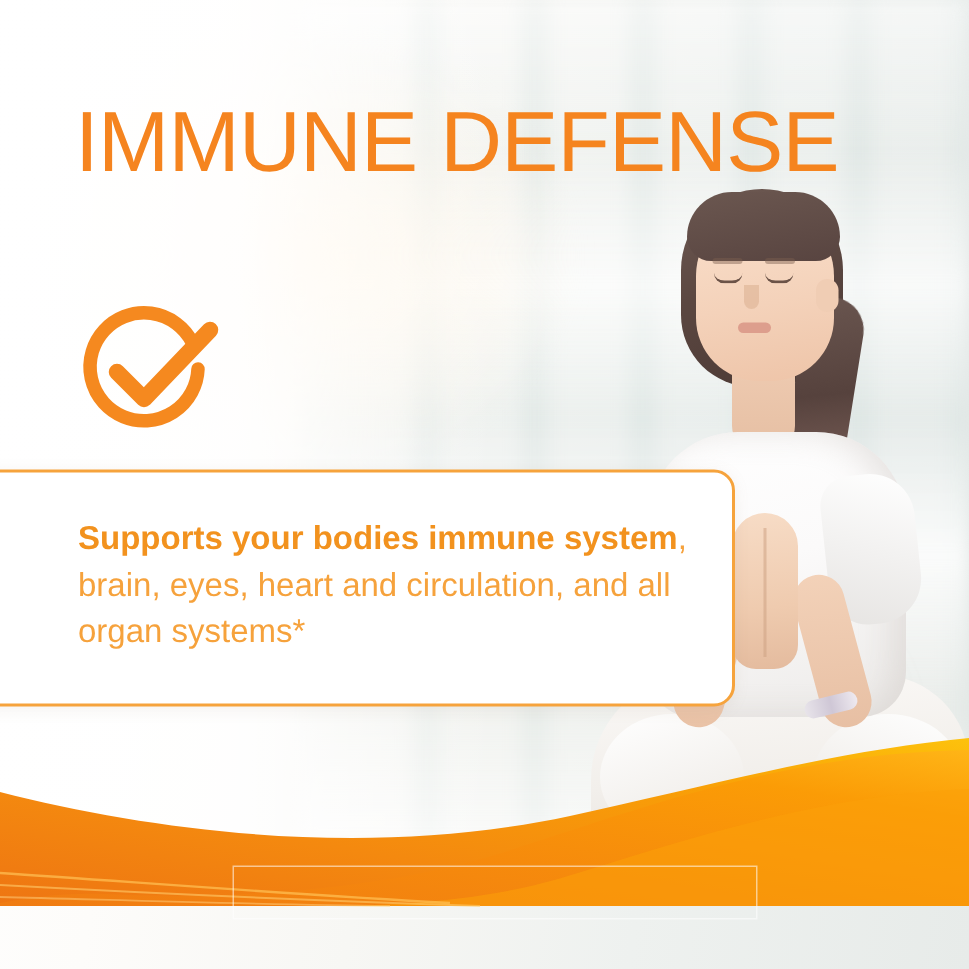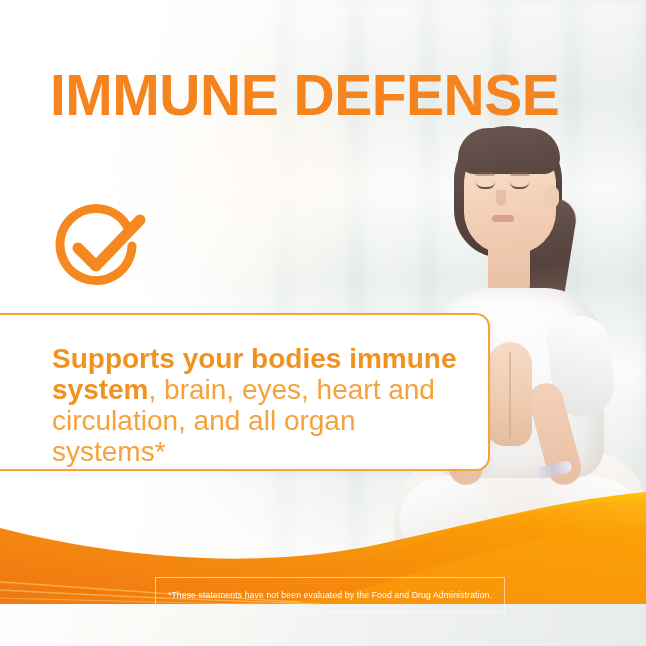--- a/index.html
+++ b/index.html
@@ -261,21 +261,21 @@
     border-radius: 22px;
     background: linear-gradient(180deg, #f7e2cf, #ecccb2);
   }
 
   
   .headline {
     position: absolute;
     left: 50px;
     top: 66px;
     width: 570px;
-    font-weight: 700;
+    font-weight: 400;
     font-size: 57px;
     line-height: 58px;
     letter-spacing: -0.5px;
     color: #F5841F;
     font-family: "Liberation Sans", sans-serif;
   }
   .headline .l2 { display: block; }
 
   
   .check-badge {
@@ -297,21 +297,21 @@
     border: 2px solid #F6A33C;
     border-radius: 0 14px 14px 0;
     box-sizing: border-box;
     box-shadow: 0 2px 10px rgba(160,140,120,0.10);
   }
   .claim-text {
     position: absolute;
     left: 76px;
     top: 28px;
     width: 406px;
-    font-size: 28px;
+    font-size: 22px;
     line-height: 31px;
     color: #F6A23C;
     font-family: "Liberation Sans", sans-serif;
   }
   .claim-text .strong {
     font-weight: 700;
     color: #F2921E;
   }
 
   
@@ -428,17 +428,17 @@
       <path d="M646,118 L646,40 C540,44 446,78 372,100 C320,115 260,118 210,118 Z" fill="#FBA009" opacity="0.55"></path>
 
       <path d="M0,96 C90,102 190,110 300,116" fill="none" stroke="#FFC255" stroke-width="1.6" opacity="0.7"></path>
       <path d="M0,104 C90,109 200,114 320,118" fill="none" stroke="#FFCB6B" stroke-width="1.4" opacity="0.6"></path>
       <path d="M0,112 C80,114 170,117 260,118" fill="none" stroke="#FFD180" stroke-width="1.2" opacity="0.5"></path>
     </svg>
   </div>
 
   <div class="disclaimer">
     <p>
-      <span>*These statements have not been evaluated by the Food and Drug Administration.</span><br>
+      <br>
     </p>
   </div>
 
 </div>
 
 </body></html>

